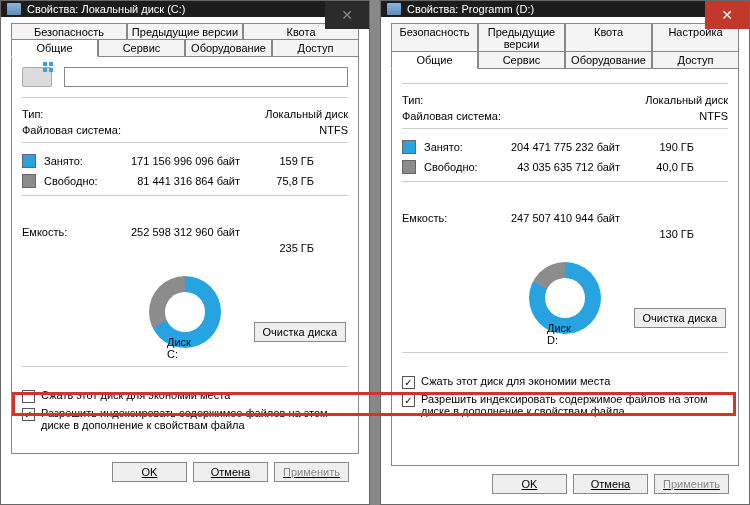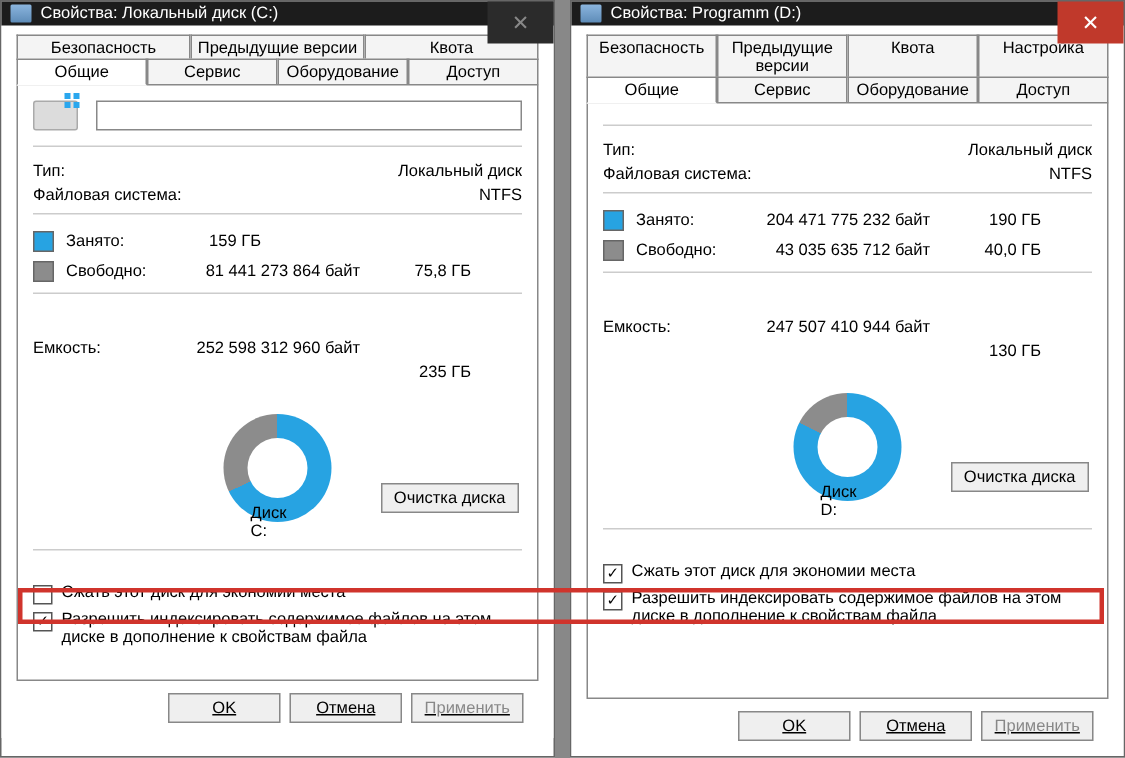--- a/index.html
+++ b/index.html
@@ -256,26 +256,27 @@
       </div>
       <div class="info-row">
         <span class="info-label">Файловая система:</span>
         <span class="info-val">NTFS</span>
       </div>
       <hr class="sep">
 
       <div class="usage-row">
         <div class="sw used"></div>
         <span class="u-label">Занято:</span>
+        <span class="u-bytes">171 156 996 096 байт</span>
         <span class="u-gb">159 ГБ</span>
       </div>
       <div class="usage-row">
         <div class="sw free"></div>
         <span class="u-label">Свободно:</span>
-        <span class="u-bytes">81 441 273 864 байт</span>
+        <span class="u-bytes">81 441 316 864 байт</span>
         <span class="u-gb">75,8 ГБ</span>
       </div>
       <hr class="sep">
 
       <div class="cap-row">
         <span class="c-label">Емкость:</span>
         <span class="c-bytes">252 598 312 960 байт</span>
         <span class="c-gb">235 ГБ</span>
       </div>
 

